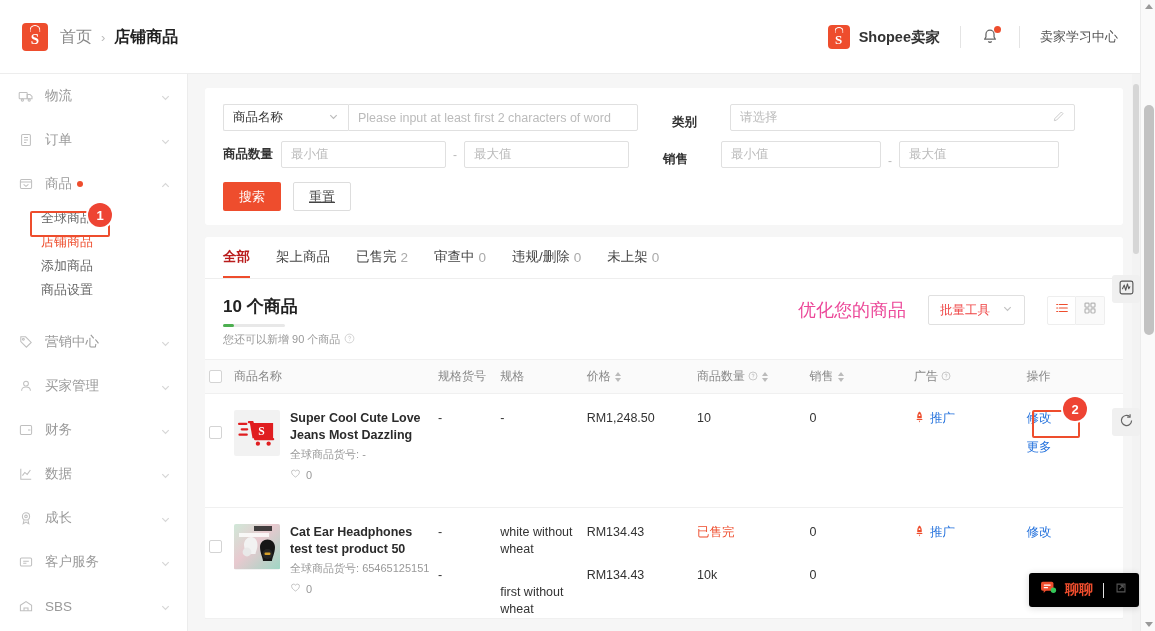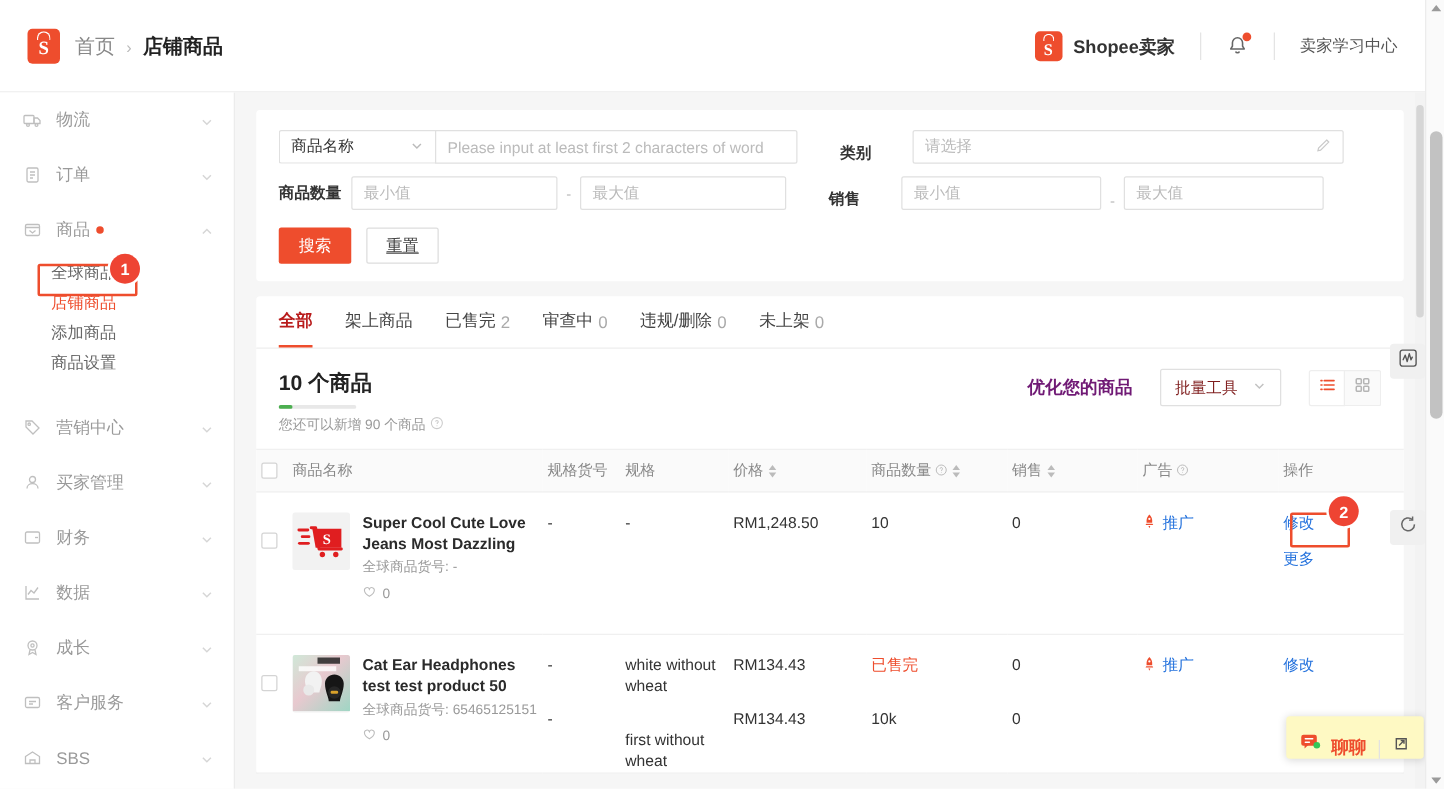--- a/index.html
+++ b/index.html
@@ -151,25 +151,25 @@
 
   .count-bar { display: flex; align-items: flex-start; padding: 16px 18px 12px 18px; gap: 15px; }
   .count-left { }
   .count-title { font-size: 17px; font-weight: bold; color: #222; }
   .progress-track { width: 62px; height: 3px; background: #e8e8e8; margin: 6px 0 5px 0; border-radius: 2px; }
   .progress-fill { width: 11px; height: 3px; background: #4caf50; border-radius: 2px; }
   .count-sub { font-size: 11px; color: #999; display: flex; align-items: center; }
   .q-ico { margin-left: 4px; opacity: .6; }
 
   .count-right { margin-left: auto; display: flex; align-items: center; }
-  .link-optimize { color: #701a75; font-size: 14px; cursor: pointer; font-weight: bold; }
+  .link-optimize { color: #ec4899; font-size: 18px; cursor: pointer; }
   .bulk-btn {
     margin-left: 22px; height: 30px; padding: 0 11px; border: 1px solid #e0e0e0;
     border-radius: 2px; display: flex; align-items: center;
-    font-size: 12.5px; color: #7f1d1d; cursor: pointer; background: #fff;
+    font-size: 12.5px; color: #ef4444; cursor: pointer; background: #fff;
   }
   .bulk-btn .caret { margin-left: 12px; opacity: .6; }
   .view-toggle { margin-left: 22px; display: flex; }
   .view-btn {
     width: 29px; height: 29px; border: 1px solid #eee; display: flex;
     align-items: center; justify-content: center; cursor: pointer; background: #fff;
   }
   .view-btn.left { border-radius: 2px 0 0 2px; }
   .view-btn.right { border-radius: 0 2px 2px 0; border-left: none; background: #fafafa; }
 
@@ -225,22 +225,22 @@
   .float-widget {
     position: absolute; right: 15px; width: 28px; height: 28px;
     background: #f0f0f0; border-radius: 3px;
     display: flex; align-items: center; justify-content: center;
   }
   #widget-chart { top: 275px; }
   #widget-refresh { top: 408px; }
 
   .chat-widget {
     position: absolute; right: 16px; bottom: 24px; height: 34px;
-    background: #fef9c3; border-radius: 3px; box-shadow: 0 1px 7px rgba(0,0,0,.16);
-    display: flex; align-items: flex-end; padding: 0 11px;
+    background: #000000; border-radius: 3px; box-shadow: 0 1px 7px rgba(0,0,0,.16);
+    display: flex; align-items: center; padding: 0 11px;
   }
   .chat-label { color: #ee4d2d; font-size: 14px; font-weight: bold; margin-left: 7px; }
   .chat-div { width: 1px; height: 15px; background: #e2e2e2; margin: 0 10px; }
 
   
   .vscroll-outer {
     position: absolute; right: 0; top: 0; width: 15px; height: 631px;
     background: #fafafa; border-left: 1px solid #ececec;
   }
   .vscroll-thumb {

